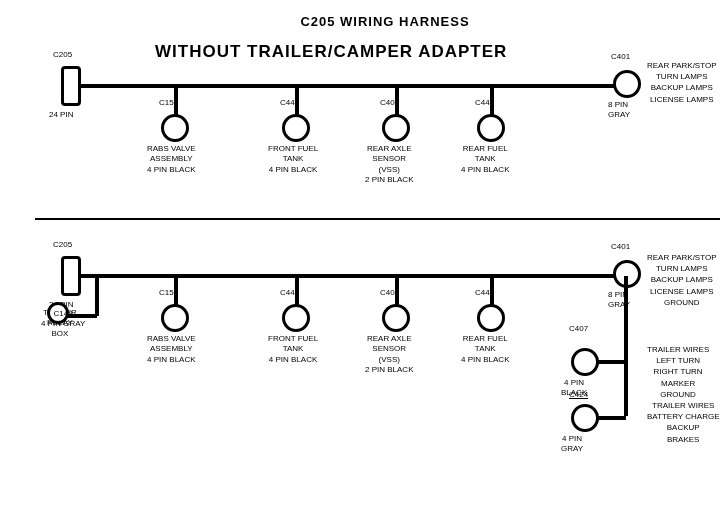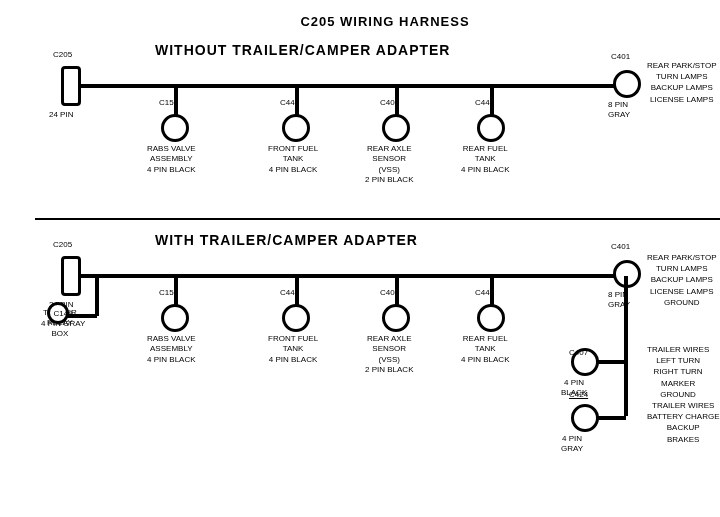--- a/index.html
+++ b/index.html
@@ -21,21 +21,21 @@
     }
     .diagram-container {
       position: relative;
       width: 720px;
       height: 500px;
       margin-left: 25px;
     }
     
     .section-label {
       position: absolute;
-      font-size: 14px;
+      font-size: 17px;
       font-weight: bold;
       letter-spacing: 1px;
     }
     
     .wire-h {
       position: absolute;
       height: 4px;
       background: #000;
     }
     .wire-v {
@@ -112,21 +112,20 @@
   <div class="connector" style="top:114px; left:357px; width:28px; height:28px;"></div>
   <div class="label-small" style="top:98px; left:355px;">C404</div>
   <div class="label-small" style="top:144px; left:340px; text-align:center;">REAR AXLE<br>SENSOR<br>(VSS)<br>2 PIN BLACK</div>
 
   <div class="connector" style="top:114px; left:452px; width:28px; height:28px;"></div>
   <div class="label-small" style="top:98px; left:450px;">C441</div>
   <div class="label-small" style="top:144px; left:436px; text-align:center;">REAR FUEL<br>TANK<br>4 PIN BLACK</div>
 
   <div class="divider" style="top:218px; left:10px; width:700px;"></div>
 
-  <div class="section-label" style="top:232px; left:130px;">WITH  TRAILER/CAMPER  ADAPTER</div>
 
   <div class="wire-h" style="top:274px; left:52px; width:560px;"></div>
 
   <div class="connector-rect" style="top:256px; left:36px; width:20px; height:40px;"></div>
   <div class="label-small" style="top:240px; left:28px;">C205</div>
   <div class="label-small" style="top:300px; left:24px;">24 PIN</div>
 
   <div class="label-small" style="top:308px; left:18px; text-align:center;">TRAILER<br>RELAY<br>BOX</div>
 
   <div class="wire-v" style="top:276px; left:70px; height:40px;"></div>
@@ -140,21 +139,21 @@
   <div class="label-small" style="top:242px; left:586px;">C401</div>
   <div class="label-small" style="top:290px; left:583px; text-align:left;">8 PIN<br>GRAY</div>
 
   <div class="label-small" style="top:252px; left:622px; white-space:pre; line-height:1.4;">REAR PARK/STOP<br>TURN LAMPS<br>BACKUP LAMPS<br>LICENSE LAMPS<br>GROUND</div>
 
   <div class="wire-v" style="top:276px; left:599px; height:140px;"></div>
 
   <div class="wire-h" style="top:360px; left:560px; width:41px;"></div>
 
   <div class="connector" style="top:348px; left:546px; width:28px; height:28px;"></div>
-  <div class="label-small" style="top:348px; left:544px;text-align:right;">C407</div>
+  <div class="label-small" style="top:324px; left:544px;text-align:right;">C407</div>
   <div class="label-small" style="top:378px; left:536px; text-align:center;">4 PIN<br>BLACK</div>
 
   <div class="label-small" style="top:344px; left:622px; white-space:pre; line-height:1.4;">TRAILER WIRES<br>LEFT TURN<br>RIGHT TURN<br>MARKER<br>GROUND</div>
 
   <div class="wire-h" style="top:416px; left:560px; width:41px;"></div>
 
   <div class="connector" style="top:404px; left:546px; width:28px; height:28px;"></div>
   <div class="label-small" style="top:390px; left:544px;text-decoration:underline;">C424</div>
   <div class="label-small" style="top:434px; left:536px; text-align:center;">4 PIN<br>GRAY</div>
 

